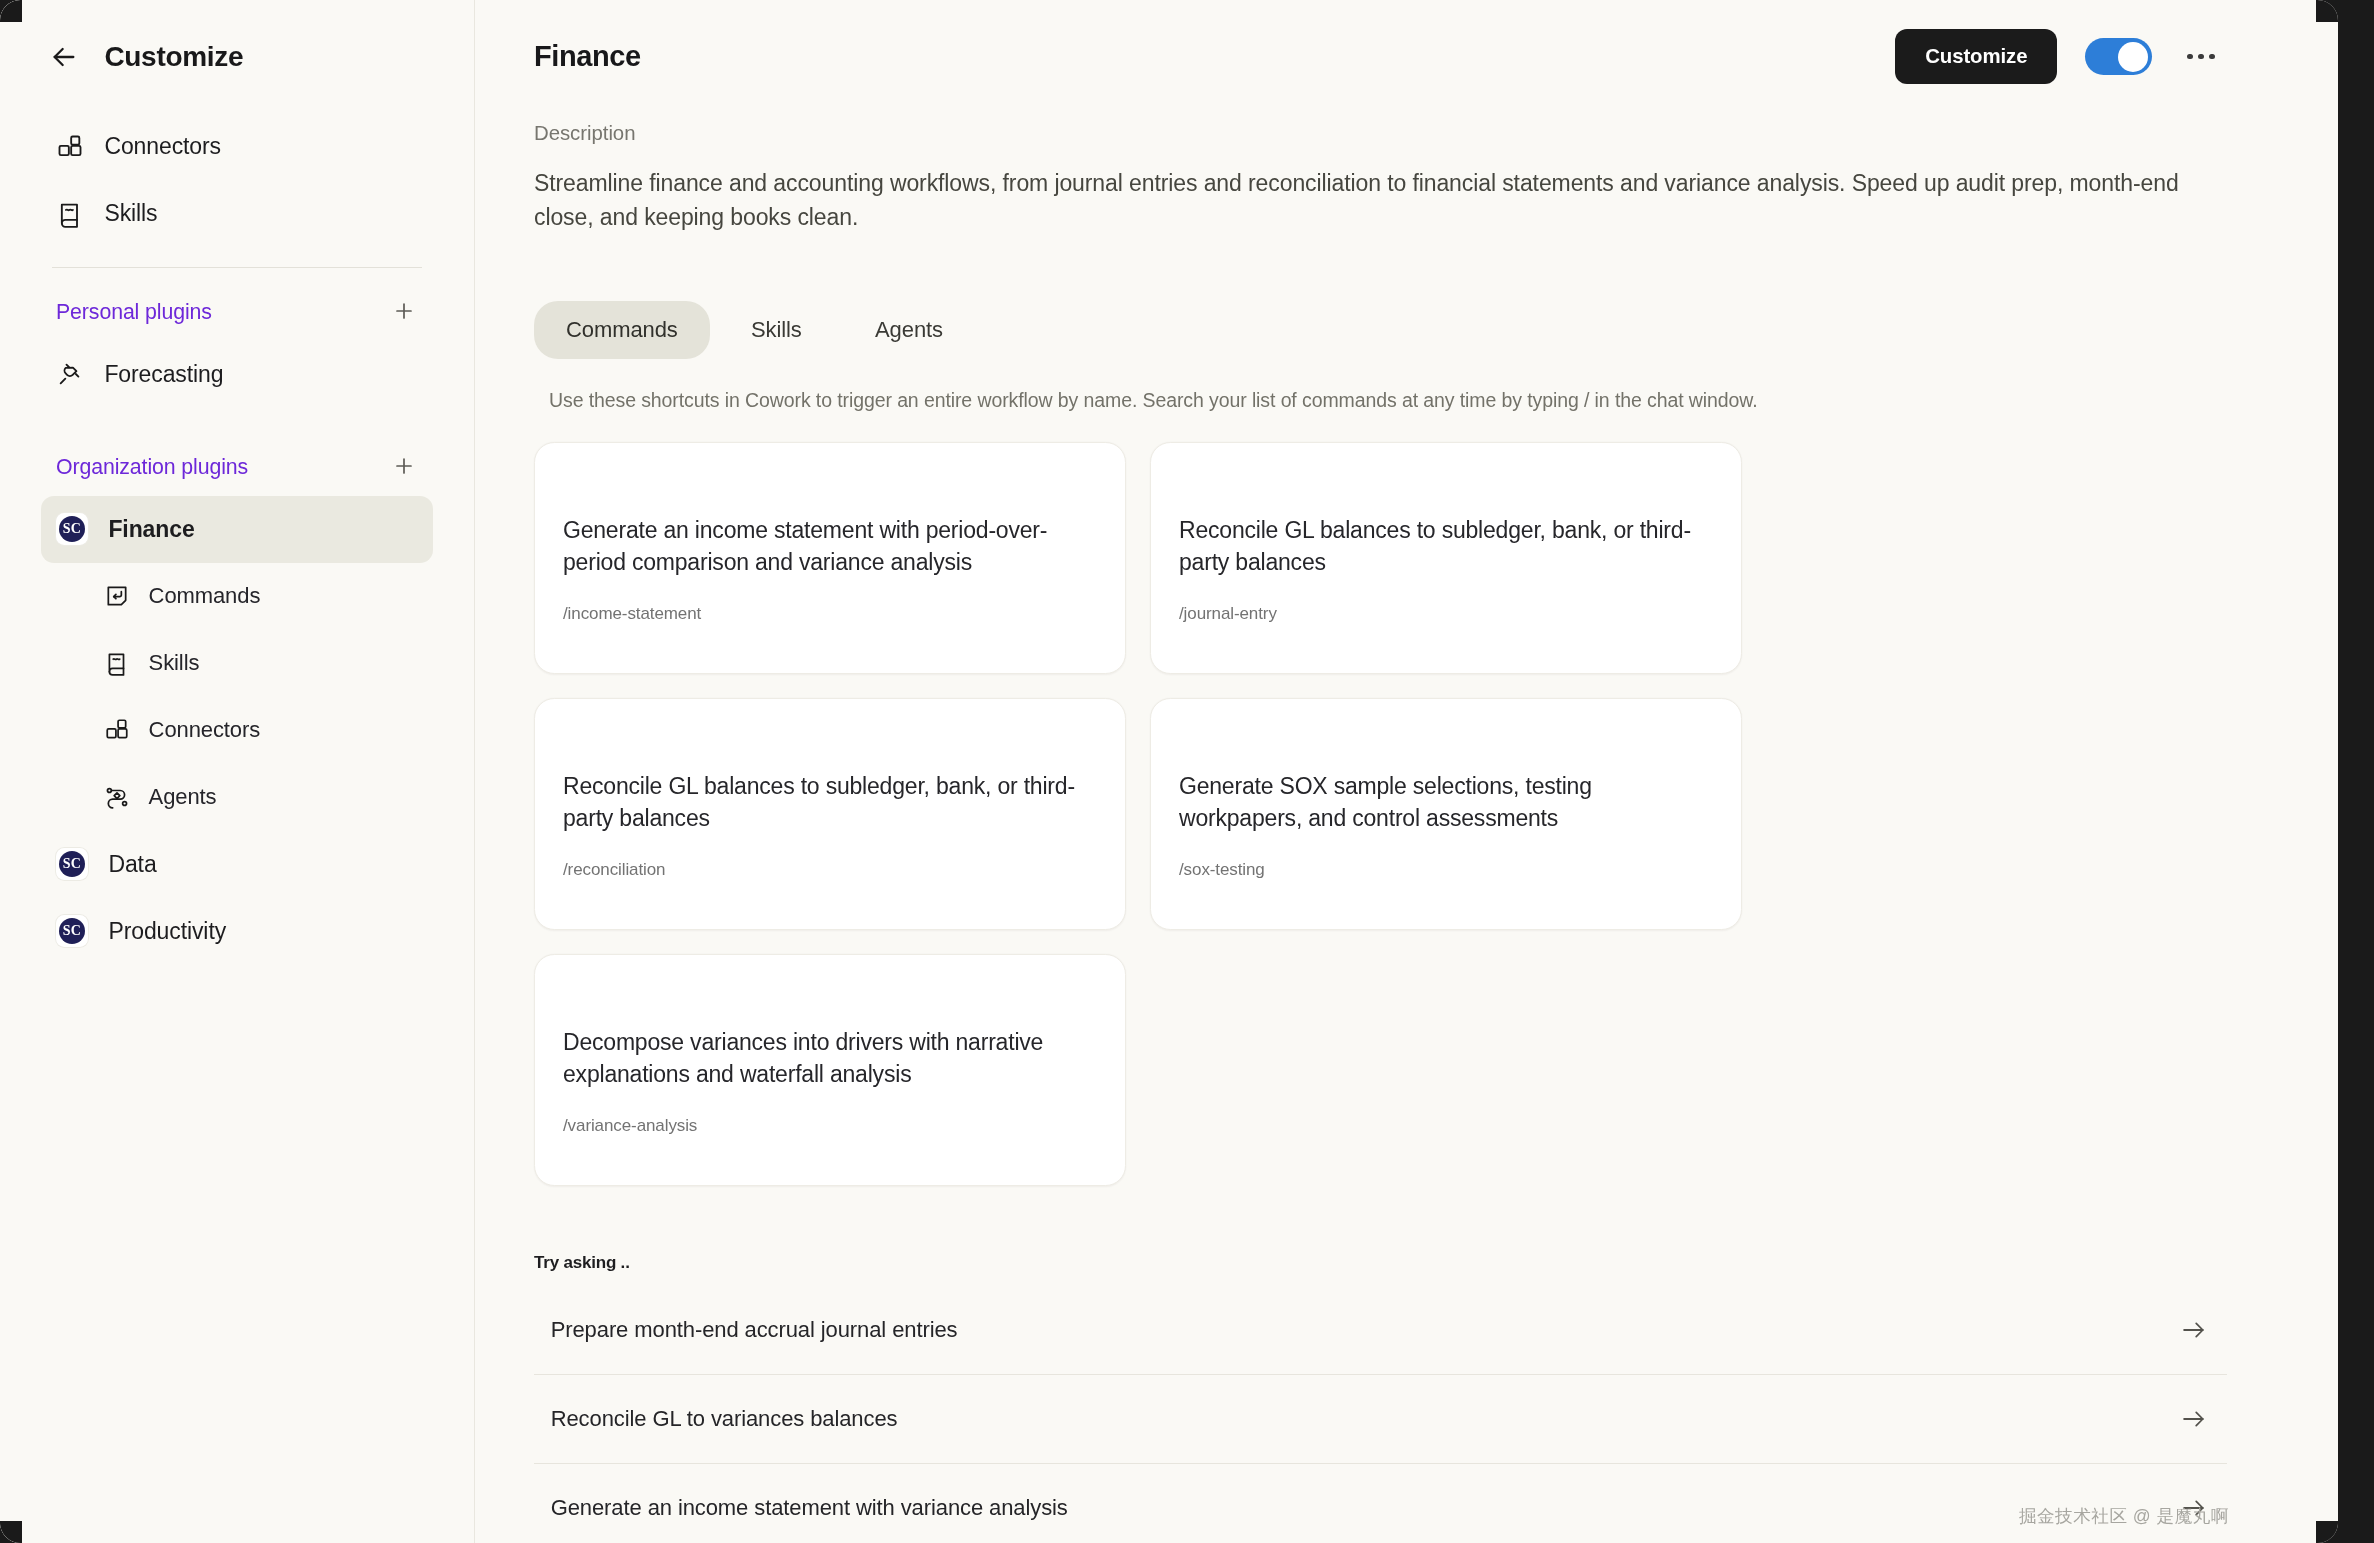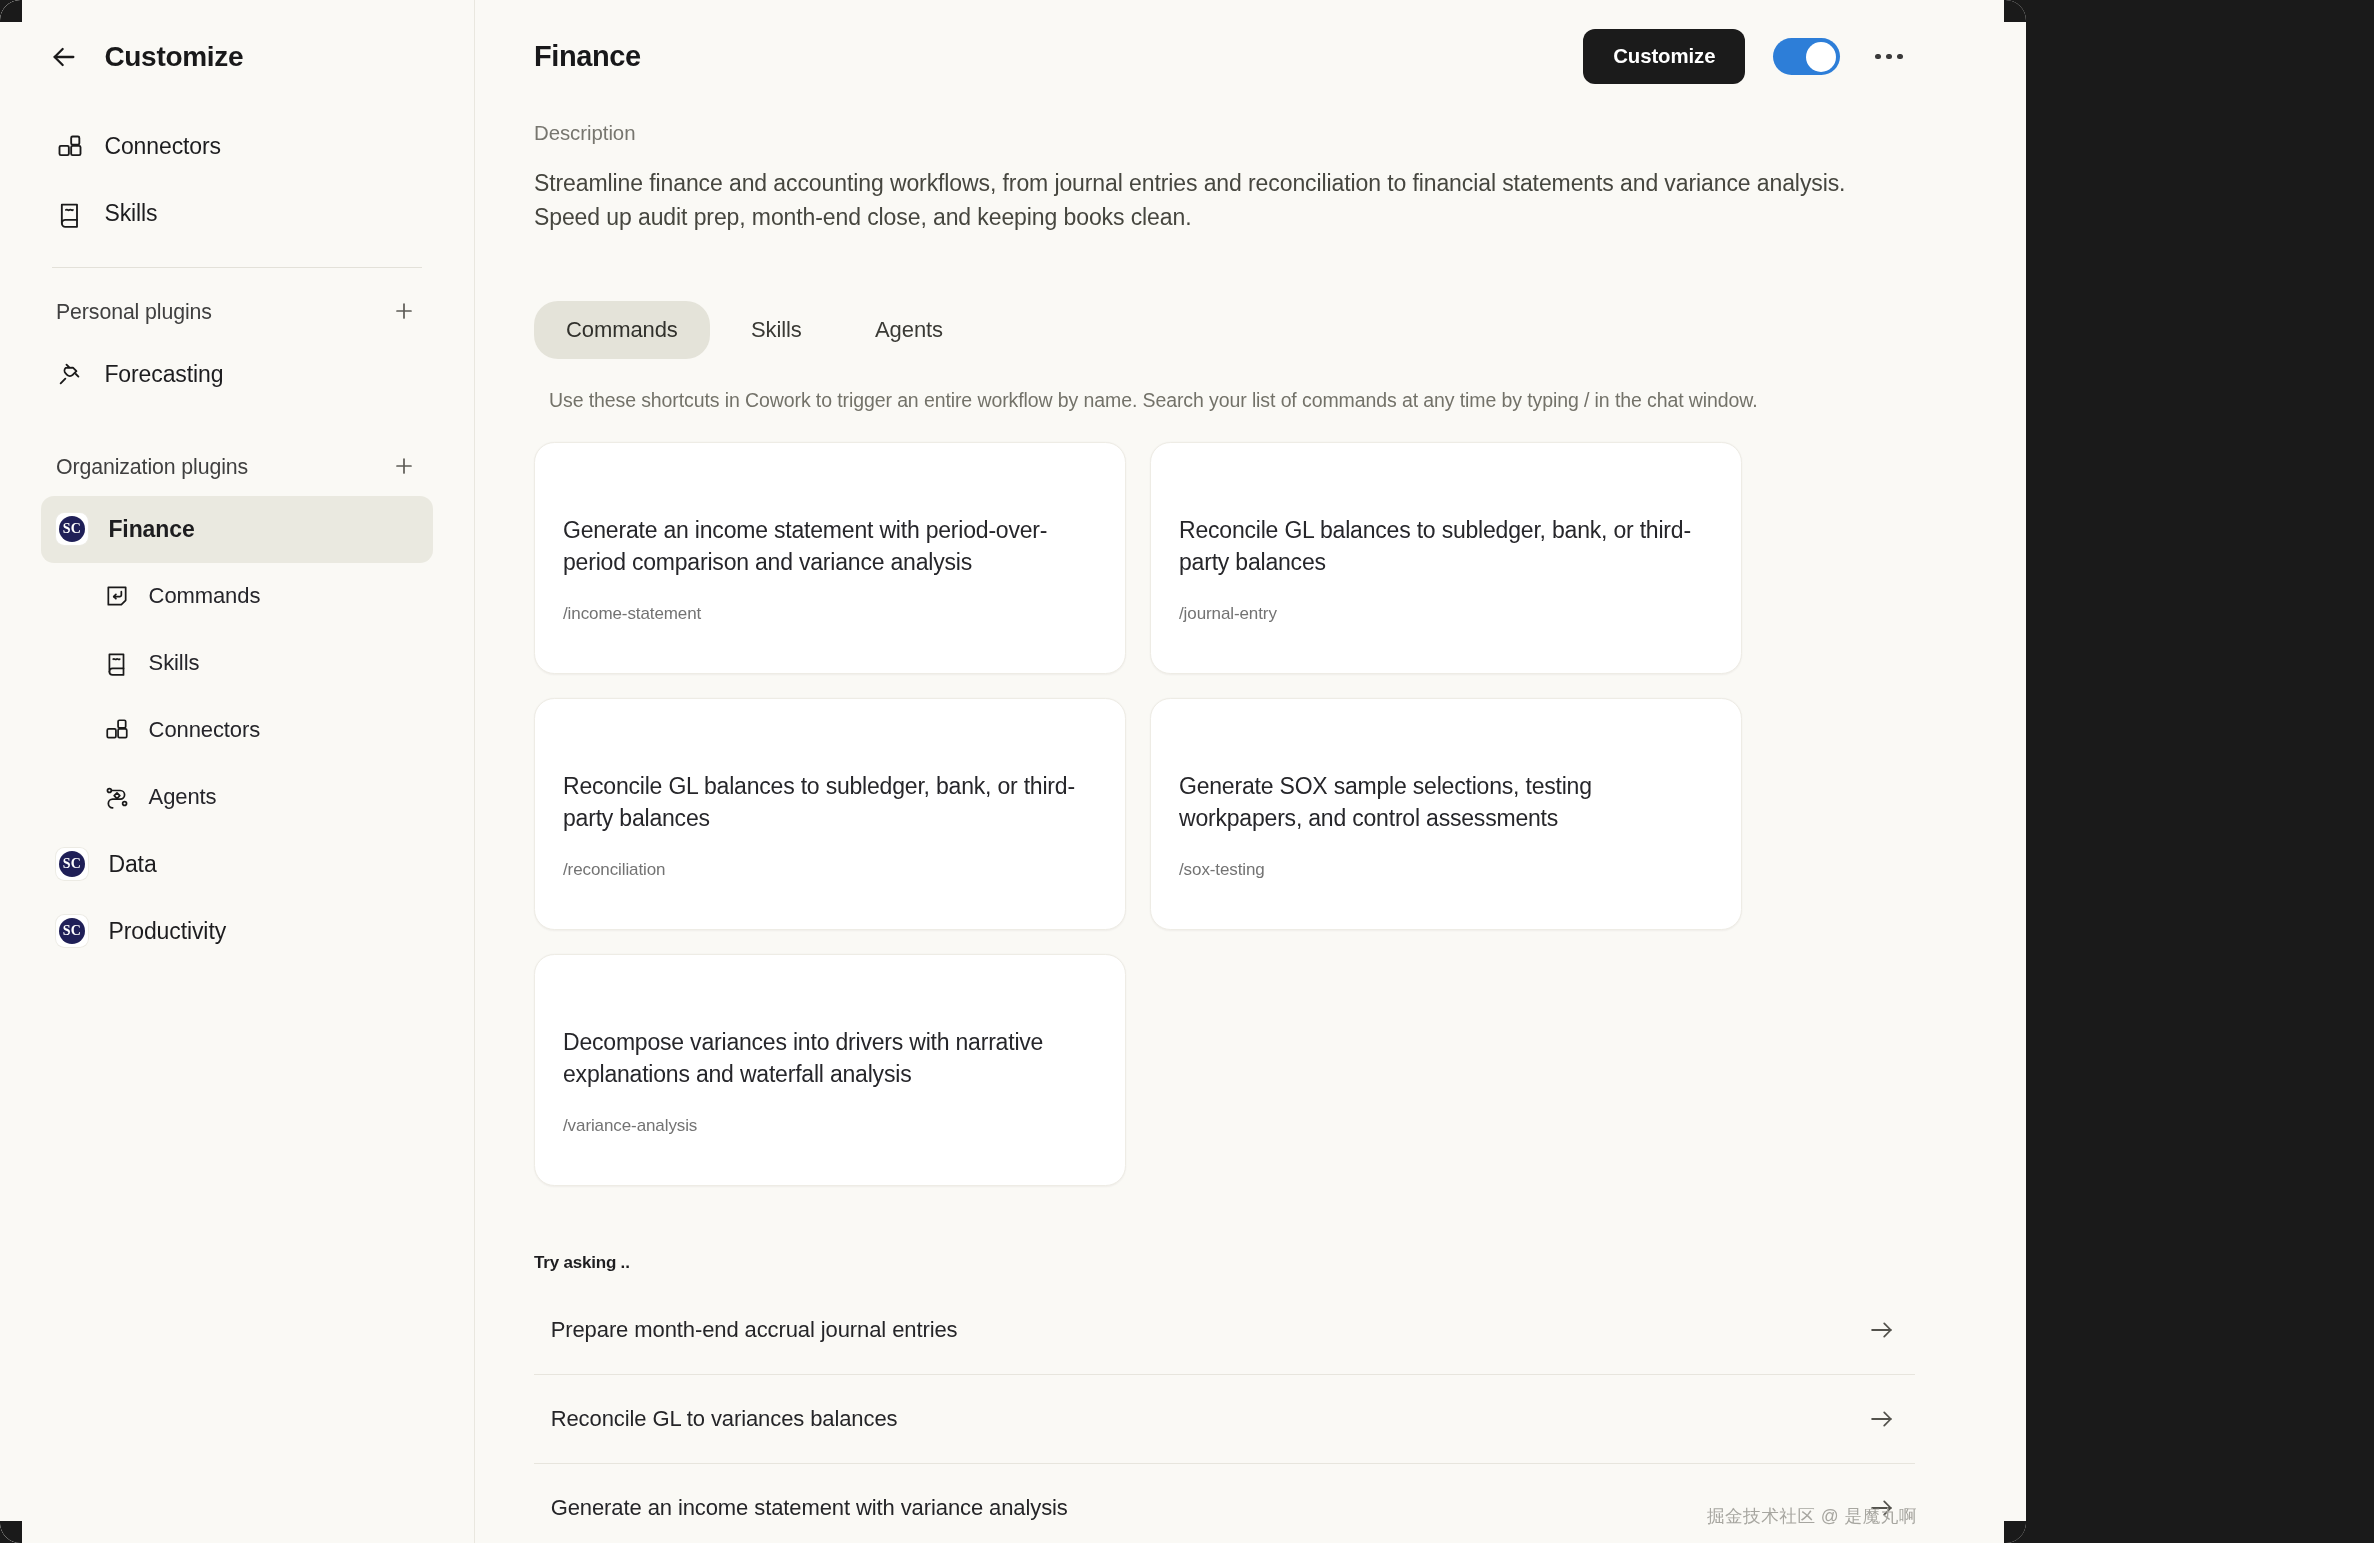--- a/index.html
+++ b/index.html
@@ -4,21 +4,21 @@
 <style>
   * { box-sizing: border-box; margin: 0; padding: 0; }
   html, body {
     width: 2375px; height: 1543px;
     background: #1a1a1a;
     font-family: "Liberation Sans", sans-serif;
     overflow: hidden;
   }
   #app {
     position: relative;
-    width: 2026px; height: 1543px;
+    width: 2338px; height: 1543px;
     background: #faf9f5;
     border-radius: 20.4px;
     overflow: hidden;
     display: flex;
   }
 
   
   #sidebar {
     width: 475px;
     flex: 0 0 475px;
@@ -53,21 +53,21 @@
   .divider {
     height: 0.9px; background: #e3e1d9;
     margin: 20.4px 11px 16.7px 11px;
   }
 
   .section-head {
     display: flex; align-items: center; justify-content: space-between;
     padding: 0 16.7px 0 15px;
     height: 56px;
   }
-  .section-head .t { font-size: 21.3px; color: #404040; letter-spacing: -0.1px; }
+  .section-head .t { font-size: 21.3px; color: #6d28d9; letter-spacing: -0.1px; }
   .plus { width: 24px; height: 24px; flex:0 0 24px; cursor: pointer; }
 
   .nav-row.selected { background: #eae9e0; }
   .nav-row.selected .lbl { font-weight: 700; }
 
   .sub-row {
     display: flex; align-items: center; gap: 18.6px;
     height: 67px;
     padding-left: 63px;
     border-radius: 13px;

